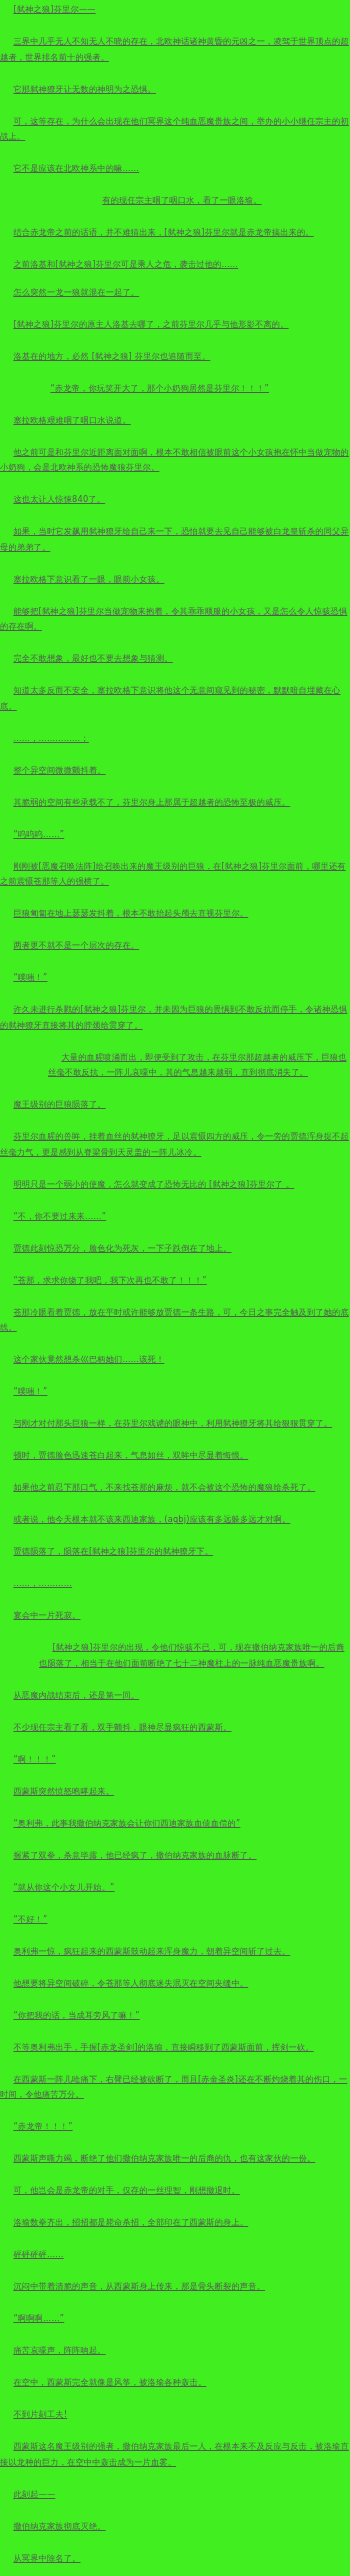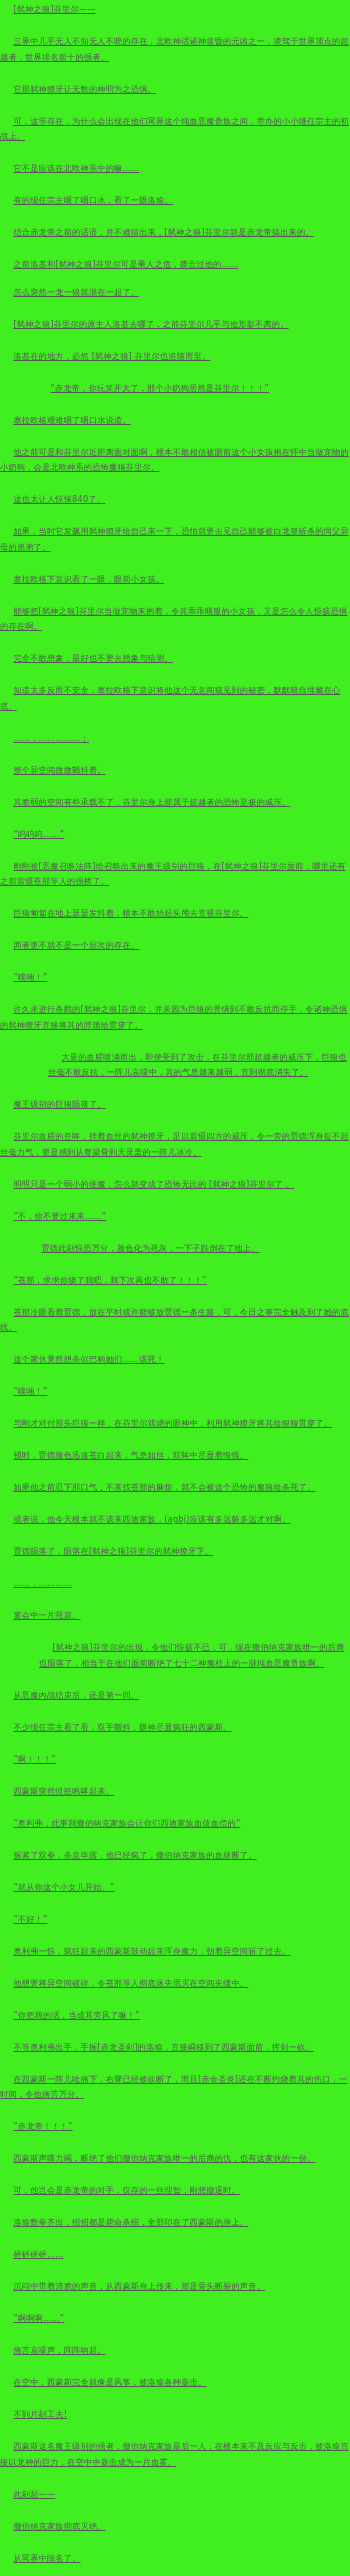--- a/index.html
+++ b/index.html
@@ -36,21 +36,21 @@
 </head>
 <body style="background: rgb(65, 238, 32);">
 
 <div class="page">
   <div id="novel-content">
       <p class="para" style="color: rgb(88, 88, 88);">[弑神之狼]芬里尔——</p>
       <p class="para" style="color: rgb(88, 88, 88);">三界中几乎无人不知无人不晓的存在，北欧神话诸神黄昏的元凶之一，凌驾于世界顶点的超越者，世界排名前十的强者。</p>
       <p class="para" style="color: rgb(88, 88, 88);">它那弑神獠牙让无数的神明为之恐惧。</p>
       <p class="para" style="color: rgb(88, 88, 88);">可，这等存在，为什么会出现在他们冥界这个纯血恶魔贵族之间，举办的小小继任宗主的初战上。</p>
       <p class="para" style="color: rgb(88, 88, 88);">它不是应该在北欧神系中的嘛……</p>
-      <p class="para" style="color: rgb(88, 88, 88);">有的现任宗主咽了咽口水，看了一眼洛瑜。</p>
+      <p class="para" style="color: rgb(88, 88, 88); text-align: center;">有的现任宗主咽了咽口水，看了一眼洛瑜。</p>
       <p class="para" style="color: rgb(88, 88, 88);">结合赤龙帝之前的话语，并不难猜出来，[弑神之狼]芬里尔就是赤龙帝搞出来的。</p>
       <p class="para" style="color: rgb(88, 88, 88);">之前洛基和[弑神之狼]芬里尔可是乘人之危，袭击过他的……</p>
       <p class="para" style="color: rgb(88, 88, 88); margin-top: 12px;">怎么突然一龙一狼就混在一起了。</p>
       <p class="para" style="color: rgb(88, 88, 88);">[弑神之狼]芬里尔的原主人洛基去哪了，之前芬里尔几乎与他形影不离的。</p>
       <p class="para" style="color: rgb(88, 88, 88);">洛基在的地方，必然 [弑神之狼] 芬里尔也追随而至。</p>
       <p class="para" style="color: rgb(88, 88, 88); padding-left: 37px;">“赤龙帝，你玩笑开大了，那个小奶狗居然是芬里尔！！！”</p>
       <p class="para" style="color: rgb(88, 88, 88);">塞拉欧格艰难咽了咽口水说道。</p>
       <p class="para" style="color: rgb(88, 88, 88);">他之前可是和芬里尔近距离面对面啊，根本不敢相信被眼前这个小女孩抱在怀中当做宠物的小奶狗，会是北欧神系的恐怖魔狼芬里尔。</p>
       <p class="para" style="color: rgb(88, 88, 88);">这也太让人惊悚840了。</p>
       <p class="para" style="color: rgb(88, 88, 88);">如果，当时它发飙用弑神獠牙给自己来一下，恐怕就要去见自己能够被白龙皇斩杀的同父异母的弟弟了。</p>
@@ -65,21 +65,21 @@
       <p class="para" style="color: rgb(88, 88, 88);">刚刚被[恶魔召唤法阵]给召唤出来的魔王级别的巨狼，在[弑神之狼]芬里尔面前，哪里还有之前震慑苍那等人的强横了。</p>
       <p class="para" style="color: rgb(88, 88, 88);">巨狼匍匐在地上瑟瑟发抖着，根本不敢抬起头颅去直视芬里尔。</p>
       <p class="para" style="color: rgb(88, 88, 88);">两者更不就不是一个层次的存在。</p>
       <p class="para" style="color: rgb(88, 88, 88);">“噗嗤！”</p>
       <p class="para" style="color: rgb(88, 88, 88);">许久未进行杀戮的[弑神之狼]芬里尔，并未因为巨狼的畏惧到不敢反抗而停手，令诸神恐惧的弑神獠牙直接将其的脖颈给贯穿了。</p>
       <p class="para" style="color: rgb(88, 88, 88); padding-left: 48px;">大量的血腥喷涌而出，即便受到了攻击，在芬里尔那超越者的威压下，巨狼也丝毫不敢反抗，一阵儿哀嚎中，其的气息越来越弱，直到彻底消失了。</p>
       <p class="para" style="color: rgb(88, 88, 88);">魔王级别的巨狼陨落了。</p>
       <p class="para" style="color: rgb(88, 88, 88);">芬里尔血腥的兽眸，挂着血丝的弑神獠牙，足以震慑四方的威压，令一旁的贾德浑身提不起丝毫力气，更是感到从脊梁骨到天灵盖的一阵儿冰冷。</p>
       <p class="para" style="color: rgb(88, 88, 88);">明明只是一个弱小的使魔，怎么就变成了恐怖无比的 [弑神之狼]芬里尔了 。</p>
       <p class="para" style="color: rgb(88, 88, 88);">“不，你不要过来来……”</p>
-      <p class="para" style="color: rgb(88, 88, 88); margin-left: 28px;">贾德此刻惊恐万分，脸色化为死灰，一下子跌倒在了地上。</p>
+      <p class="para" style="color: rgb(88, 88, 88);">贾德此刻惊恐万分，脸色化为死灰，一下子跌倒在了地上。</p>
       <p class="para" style="color: rgb(88, 88, 88);">“苍那，求求你饶了我吧，我下次再也不敢了！！！”</p>
       <p class="para" style="color: rgb(88, 88, 88);">苍那冷眼看着贾德，放在平时或许能够放贾德一条生路，可，今日之事完全触及到了她的底线。</p>
       <p class="para" style="color: rgb(88, 88, 88);">这个家伙竟然想杀巛巴柄她们……该死！</p>
       <p class="para" style="color: rgb(88, 88, 88);">“噗嗤！”</p>
       <p class="para" style="color: rgb(88, 88, 88);">与刚才对付那头巨狼一样，在芬里尔戏谑的眼神中，利用弑神獠牙将其给狠狠贯穿了。</p>
       <p class="para" style="color: rgb(88, 88, 88);">顿时，贾德脸色迅速苍白起来，气息如丝，双眸中尽显着悔恨。</p>
       <p class="para" style="color: rgb(88, 88, 88);">如果他之前忍下那口气，不来找苍那的麻烦，就不会被这个恐怖的魔狼给杀死了。</p>
       <p class="para" style="color: rgb(88, 88, 88);">或者说，他今天根本就不该来西迪家族，(agbj)应该有多远躲多远才对啊。</p>
       <p class="para" style="color: rgb(88, 88, 88);">贾德陨落了，陨落在[弑神之狼]芬里尔的弑神獠牙下。</p>
       <p class="para" style="color: rgb(88, 88, 88);">……，…………</p>

